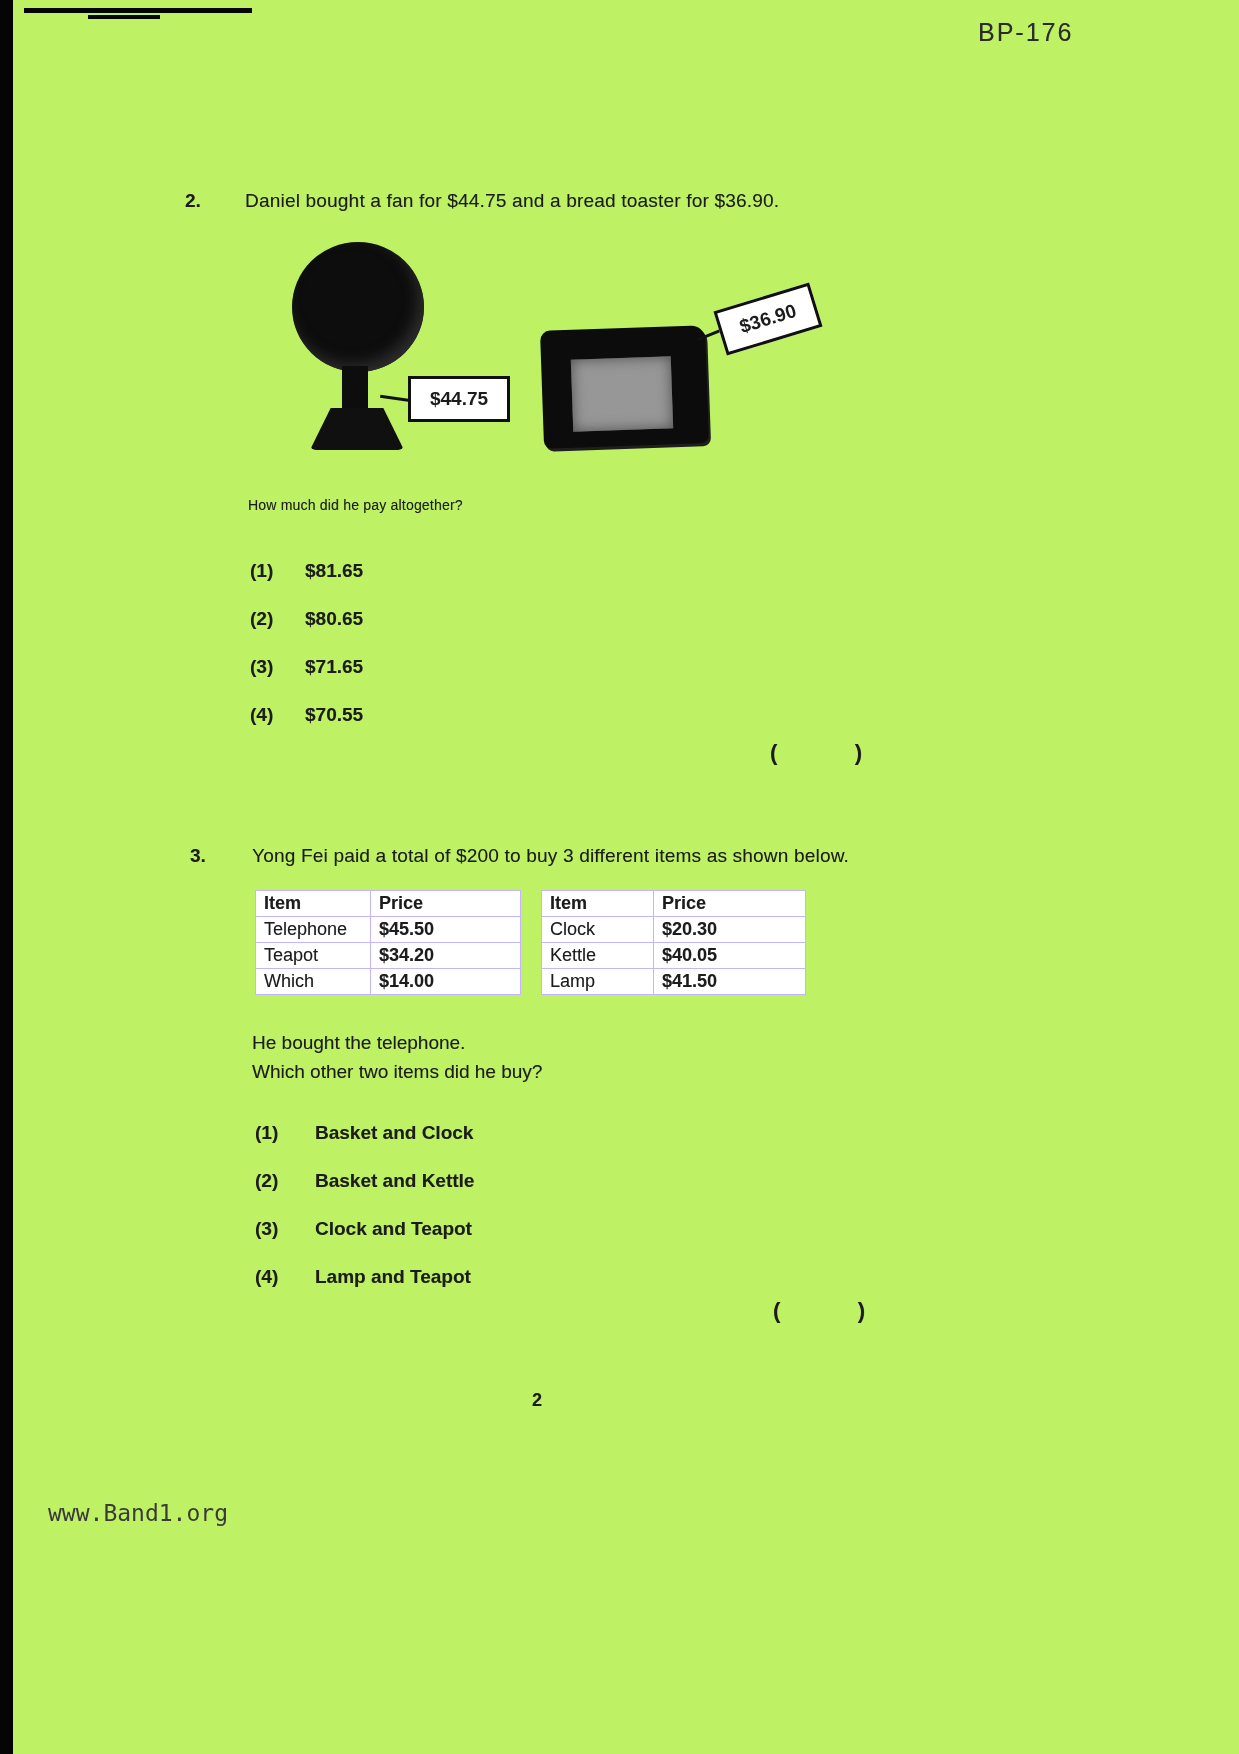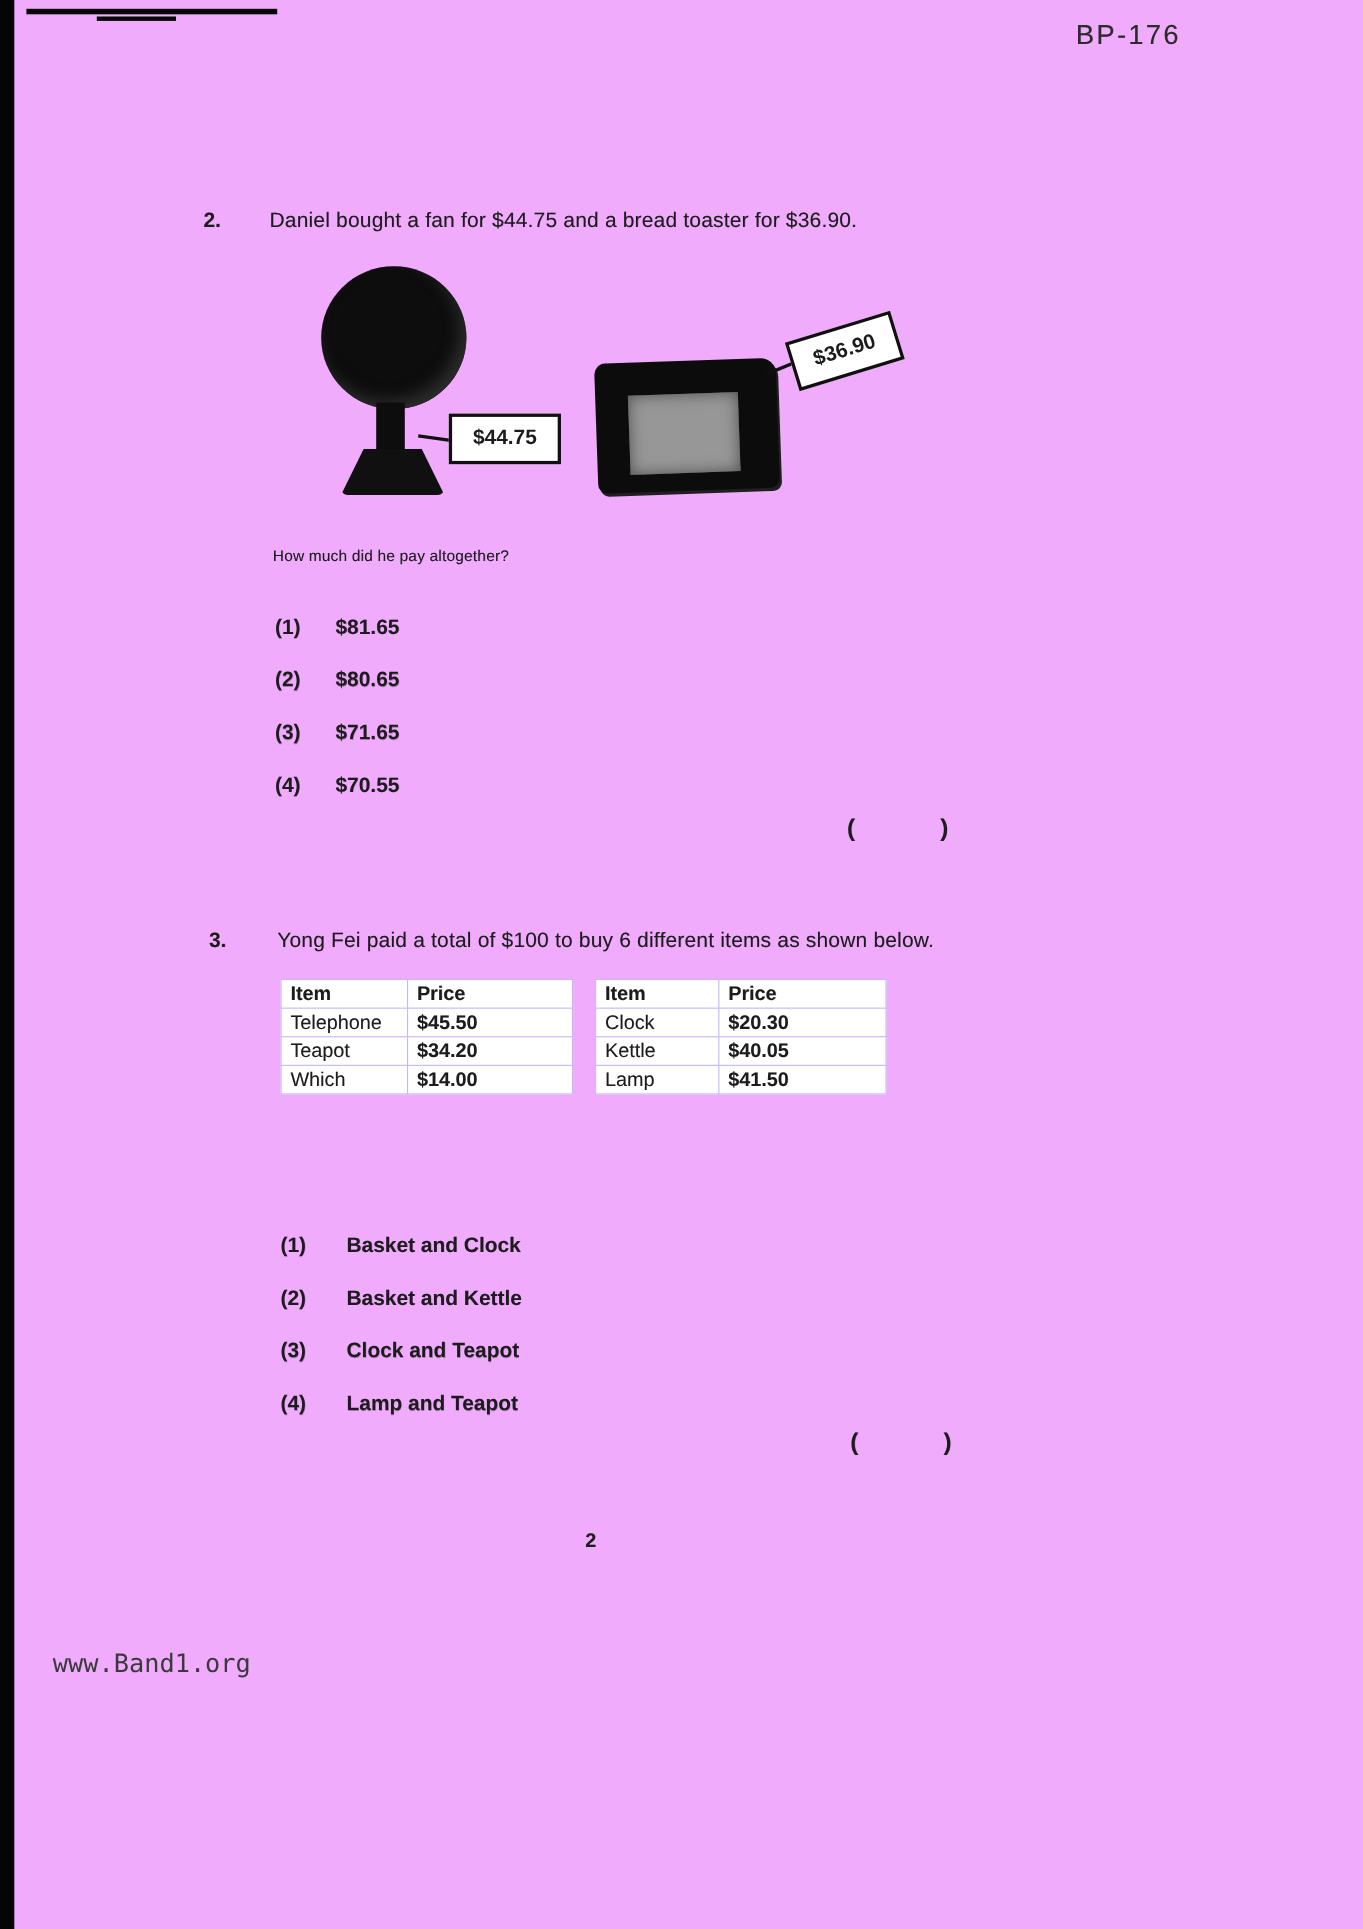--- a/index.html
+++ b/index.html
@@ -1,19 +1,19 @@
 <!DOCTYPE html>
 <html><head>
 <meta charset="utf-8">
 <style>
   * { margin:0; padding:0; box-sizing:border-box; }
   html,body { background:#e8e8e8; }
   body { font-family:"Liberation Sans", sans-serif; }
   .page {
-    position:relative; width:1239px; height:1754px; background:#f0abfc;
+    position:relative; width:1239px; height:1754px; background:#bef264;
     margin:0 auto; overflow:hidden; color:#1c1c1c;
     text-shadow:0.3px 0.3px 0.4px rgba(0,0,0,0.30);
   }
   
   .left-bar { position:absolute; left:0; top:0; width:13px; height:1754px; background:#050505; }
   .top-line-1 { position:absolute; left:24px; top:8px; width:228px; height:5px; background:#050505; }
   .top-line-2 { position:absolute; left:88px; top:15px; width:72px; height:4px; background:#050505; }
   .header-code { position:absolute; left:978px; top:18px; font-size:25px; letter-spacing:2px; color:#2b2b2b; }
 
   
@@ -118,21 +118,21 @@
     </div>
   </div>
 
   <div class="answer-brackets q2-answer">
     <span>(</span>
     <span>)</span>
   </div>
 
   <div class="q-row q3-row">
     <span class="q-num">3.</span>
-    <span class="q-text">Yong Fei paid a total of $100 to buy 6 different items as shown below.</span>
+    <span class="q-text">Yong Fei paid a total of $200 to buy 3 different items as shown below.</span>
   </div>
 
   <div class="tables-wrap">
     <table class="items-table t1">
       <tbody>
           <tr>
         <th class="col-item">Item</th>
         <th class="col-price">Price</th>
       </tr>
       <tr>
@@ -165,20 +165,24 @@
         <td class="cell-price">$40.05</td>
       </tr>
       <tr>
         <td class="cell-item">Lamp</td>
         <td class="cell-price">$41.50</td>
       </tr>
     </tbody>
       </table>
   </div>
 
+  <div class="q3-prompts">
+    <div>He bought the telephone.</div>
+    <div>Which other two items did he buy?</div>
+  </div>
 
   <div class="options q3-options">
     <div class="option">
       <span class="opt-label">(1)</span>
       <span class="opt-text">Basket and Clock</span>
     </div>
     <div class="option">
       <span class="opt-label">(2)</span>
       <span class="opt-text">Basket and Kettle</span>
     </div>

